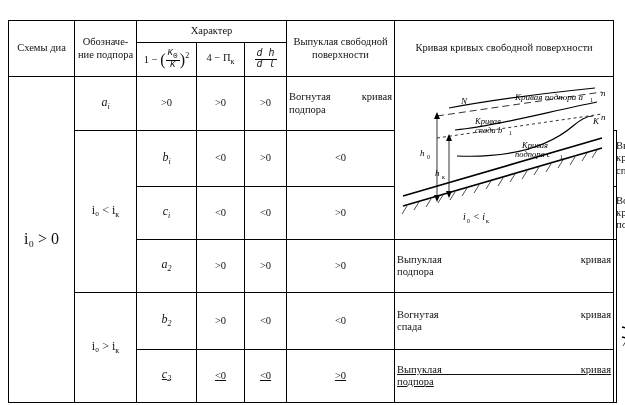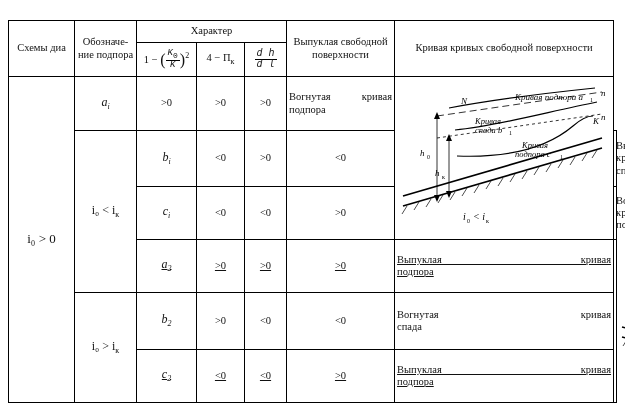--- a/index.html
+++ b/index.html
@@ -104,21 +104,21 @@
         </td>
         <td>
           <span class="frac" style="font-size:10px;text-align:right;">
             <span class="num italic">d h</span>
             <span class="den italic">d l</span>
           </span>
         </td>
       </tr>
 
       <tr style="height:54px;">
-        <td rowspan="6" style="font-size:13px;">i₀ &gt; 0</td>
+        <td rowspan="6" style="font-size:16px;">i₀ &gt; 0</td>
         <td>
           <span class="curve-name">a</span><span class="sub curve-name">i</span>
         </td>
         <td>&gt;0</td>
         <td>&gt;0</td>
         <td>&gt;0</td>
         <td class="cell-char">
           <span>Вогнутая  кривая</span>
           <span style="text-align-last:left;">подпора</span>
         </td>
@@ -210,21 +210,21 @@
         </td>
         <td>&lt;0</td>
         <td>&lt;0</td>
         <td>&gt;0</td>
         <td class="cell-char">
           <span>Вогнутая  кривая</span>
           <span style="text-align-last:left;">подпора</span>
         </td>
       </tr>
 
-      <tr style="height:53px;text-decoration:underline;">
+      <tr style="height:53px;">
         <td>
           <span class="curve-name">a</span><span class="sub curve-name">2</span>
         </td>
         <td>&gt;0</td>
         <td>&gt;0</td>
         <td>&gt;0</td>
         <td class="cell-char">
           <span>Выпуклая   кривая</span>
           <span style="text-align-last:left;">подпора</span>
         </td>

